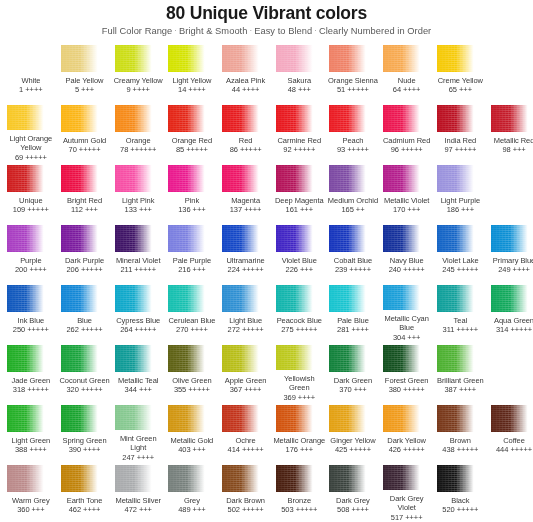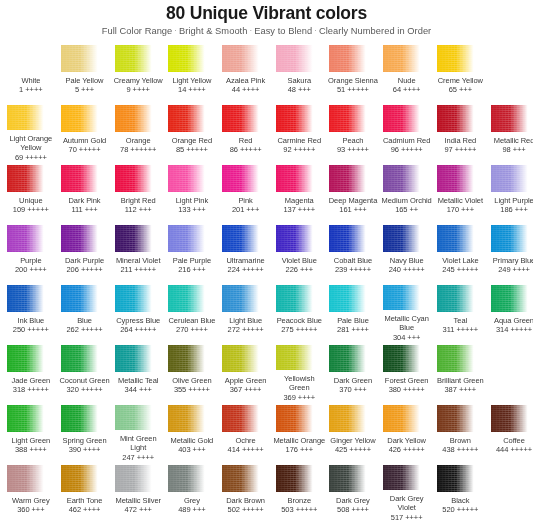--- a/index.html
+++ b/index.html
@@ -287,49 +287,41 @@
         <div class="cell">
           <div class="swatch">
             <div class="grad" style="background: linear-gradient(90deg, rgb(207, 31, 32) 0%, rgb(207, 31, 32) 22%, rgb(207, 31, 32) 40%, rgba(255, 255, 255, 0.55) 78%, rgb(255, 255, 255) 100%);"></div>
             <div class="tex"></div>
           </div>
           <div class="label">Unique</div>
           <div class="code">109 +++++</div>
         </div>
         <div class="cell">
           <div class="swatch">
-            <div class="grad" style="background: linear-gradient(90deg, rgb(236, 22, 81) 0%, rgb(236, 22, 81) 22%, rgb(236, 22, 81) 40%, rgba(255, 255, 255, 0.55) 78%, rgb(255, 255, 255) 100%);"></div>
-            <div class="tex"></div>
-          </div>
-          <div class="label">Dark Pink</div>
-          <div class="code">111 +++</div>
-        </div>
-        <div class="cell">
-          <div class="swatch">
             <div class="grad" style="background: linear-gradient(90deg, rgb(236, 15, 69) 0%, rgb(236, 15, 69) 22%, rgb(236, 15, 69) 40%, rgba(255, 255, 255, 0.55) 78%, rgb(255, 255, 255) 100%);"></div>
             <div class="tex"></div>
           </div>
           <div class="label">Bright Red</div>
           <div class="code">112 +++</div>
         </div>
         <div class="cell">
           <div class="swatch">
             <div class="grad" style="background: linear-gradient(90deg, rgb(247, 79, 165) 0%, rgb(247, 79, 165) 22%, rgb(247, 79, 165) 40%, rgba(255, 255, 255, 0.55) 78%, rgb(255, 255, 255) 100%);"></div>
             <div class="tex"></div>
           </div>
           <div class="label">Light Pink</div>
           <div class="code">133 +++</div>
         </div>
         <div class="cell">
           <div class="swatch">
             <div class="grad" style="background: linear-gradient(90deg, rgb(234, 26, 142) 0%, rgb(234, 26, 142) 22%, rgb(234, 26, 142) 40%, rgba(255, 255, 255, 0.55) 78%, rgb(255, 255, 255) 100%);"></div>
             <div class="tex"></div>
           </div>
           <div class="label">Pink</div>
-          <div class="code">201 +++</div>
+          <div class="code">136 +++</div>
         </div>
         <div class="cell">
           <div class="swatch">
             <div class="grad" style="background: linear-gradient(90deg, rgb(237, 21, 102) 0%, rgb(237, 21, 102) 22%, rgb(237, 21, 102) 40%, rgba(255, 255, 255, 0.55) 78%, rgb(255, 255, 255) 100%);"></div>
             <div class="tex"></div>
           </div>
           <div class="label">Magenta</div>
           <div class="code">137 ++++</div>
         </div>
         <div class="cell">

